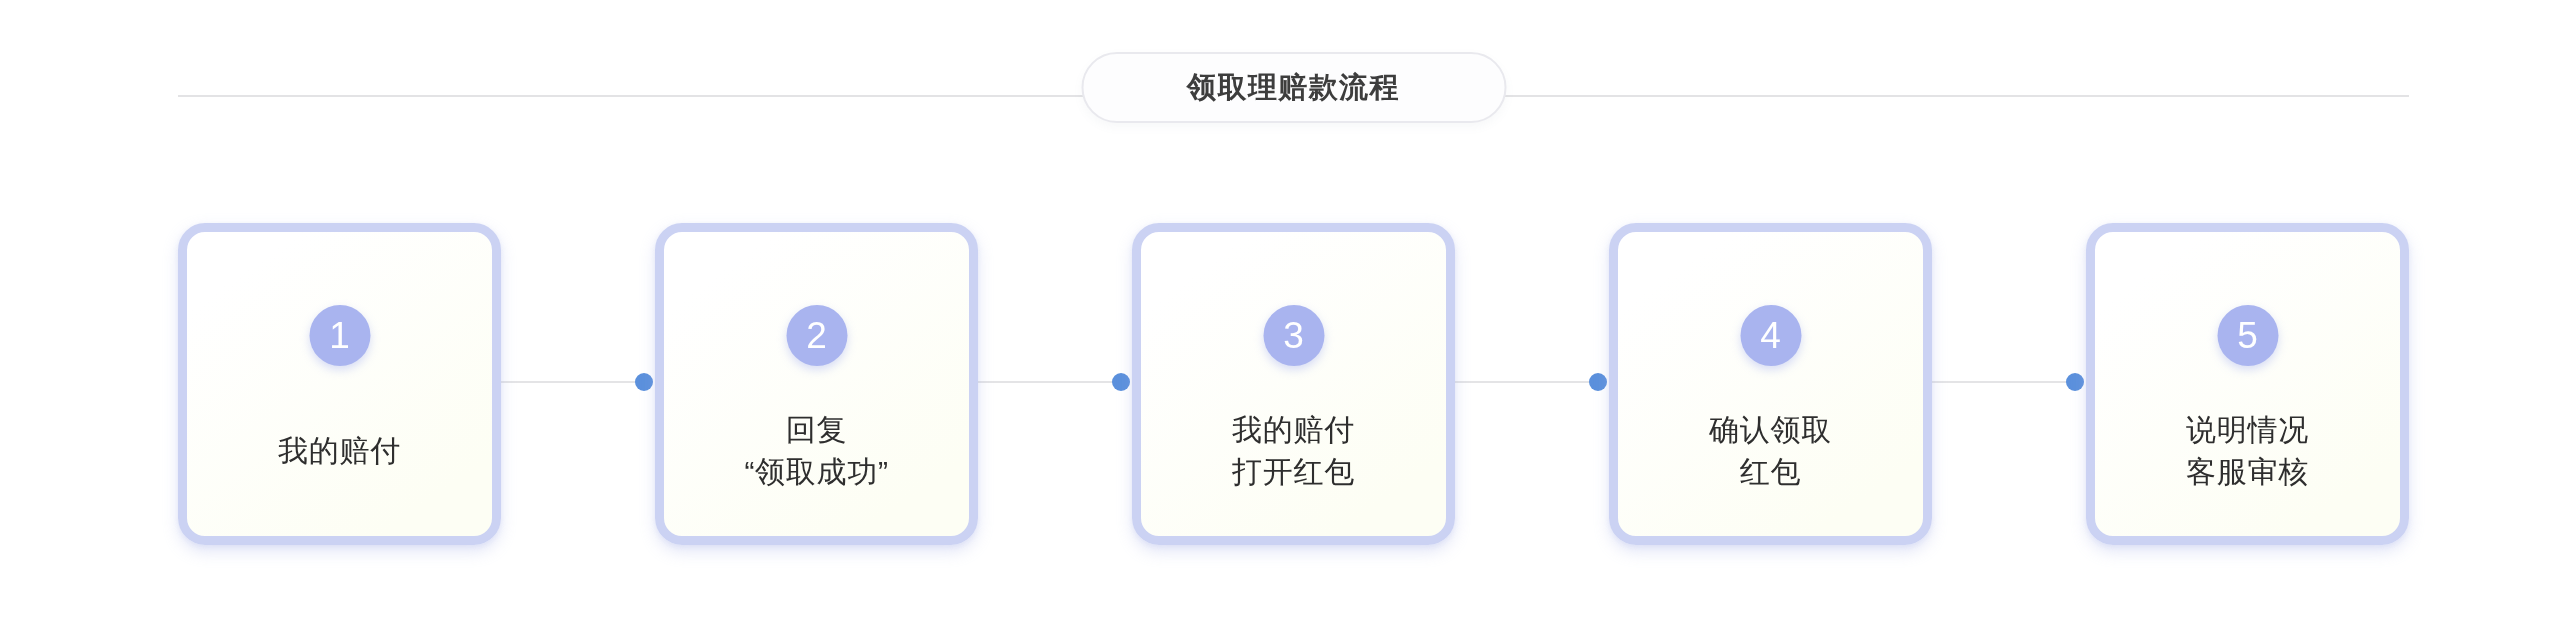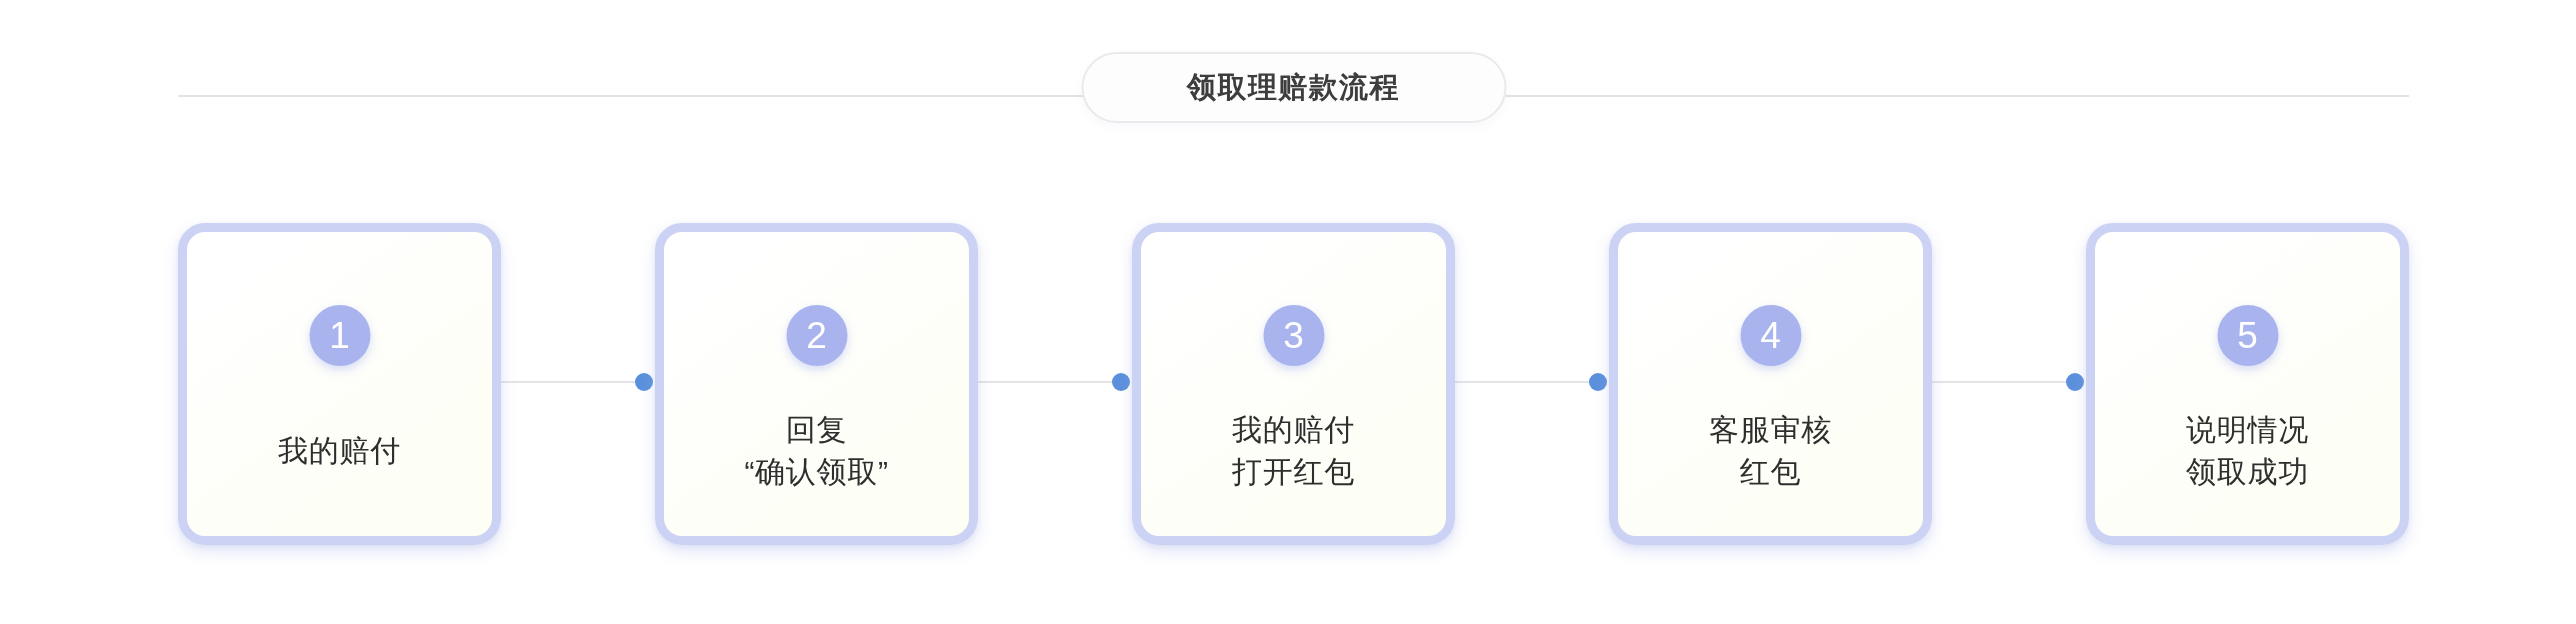--- a/index.html
+++ b/index.html
@@ -156,21 +156,21 @@
 
     <div class="flow-connector">
       <div class="connector-line"></div>
       <div class="connector-dot"></div>
     </div>
 
     <div class="step-card">
       <div class="step-badge">2</div>
       <div class="step-label">
         <div>回复</div>
-        <div>“确认领取”</div>
+        <div>“领取成功”</div>
       </div>
     </div>
 
     <div class="flow-connector">
       <div class="connector-line"></div>
       <div class="connector-dot"></div>
     </div>
 
     <div class="step-card">
       <div class="step-badge">3</div>
@@ -181,33 +181,33 @@
     </div>
 
     <div class="flow-connector">
       <div class="connector-line"></div>
       <div class="connector-dot"></div>
     </div>
 
     <div class="step-card">
       <div class="step-badge">4</div>
       <div class="step-label">
+        <div>确认领取</div>
+        <div>红包</div>
+      </div>
+    </div>
+
+    <div class="flow-connector">
+      <div class="connector-line"></div>
+      <div class="connector-dot"></div>
+    </div>
+
+    <div class="step-card">
+      <div class="step-badge">5</div>
+      <div class="step-label">
+        <div>说明情况</div>
         <div>客服审核</div>
-        <div>红包</div>
-      </div>
-    </div>
-
-    <div class="flow-connector">
-      <div class="connector-line"></div>
-      <div class="connector-dot"></div>
-    </div>
-
-    <div class="step-card">
-      <div class="step-badge">5</div>
-      <div class="step-label">
-        <div>说明情况</div>
-        <div>领取成功</div>
       </div>
     </div>
 
   </div>
 </div>
 
 
 </body></html>

